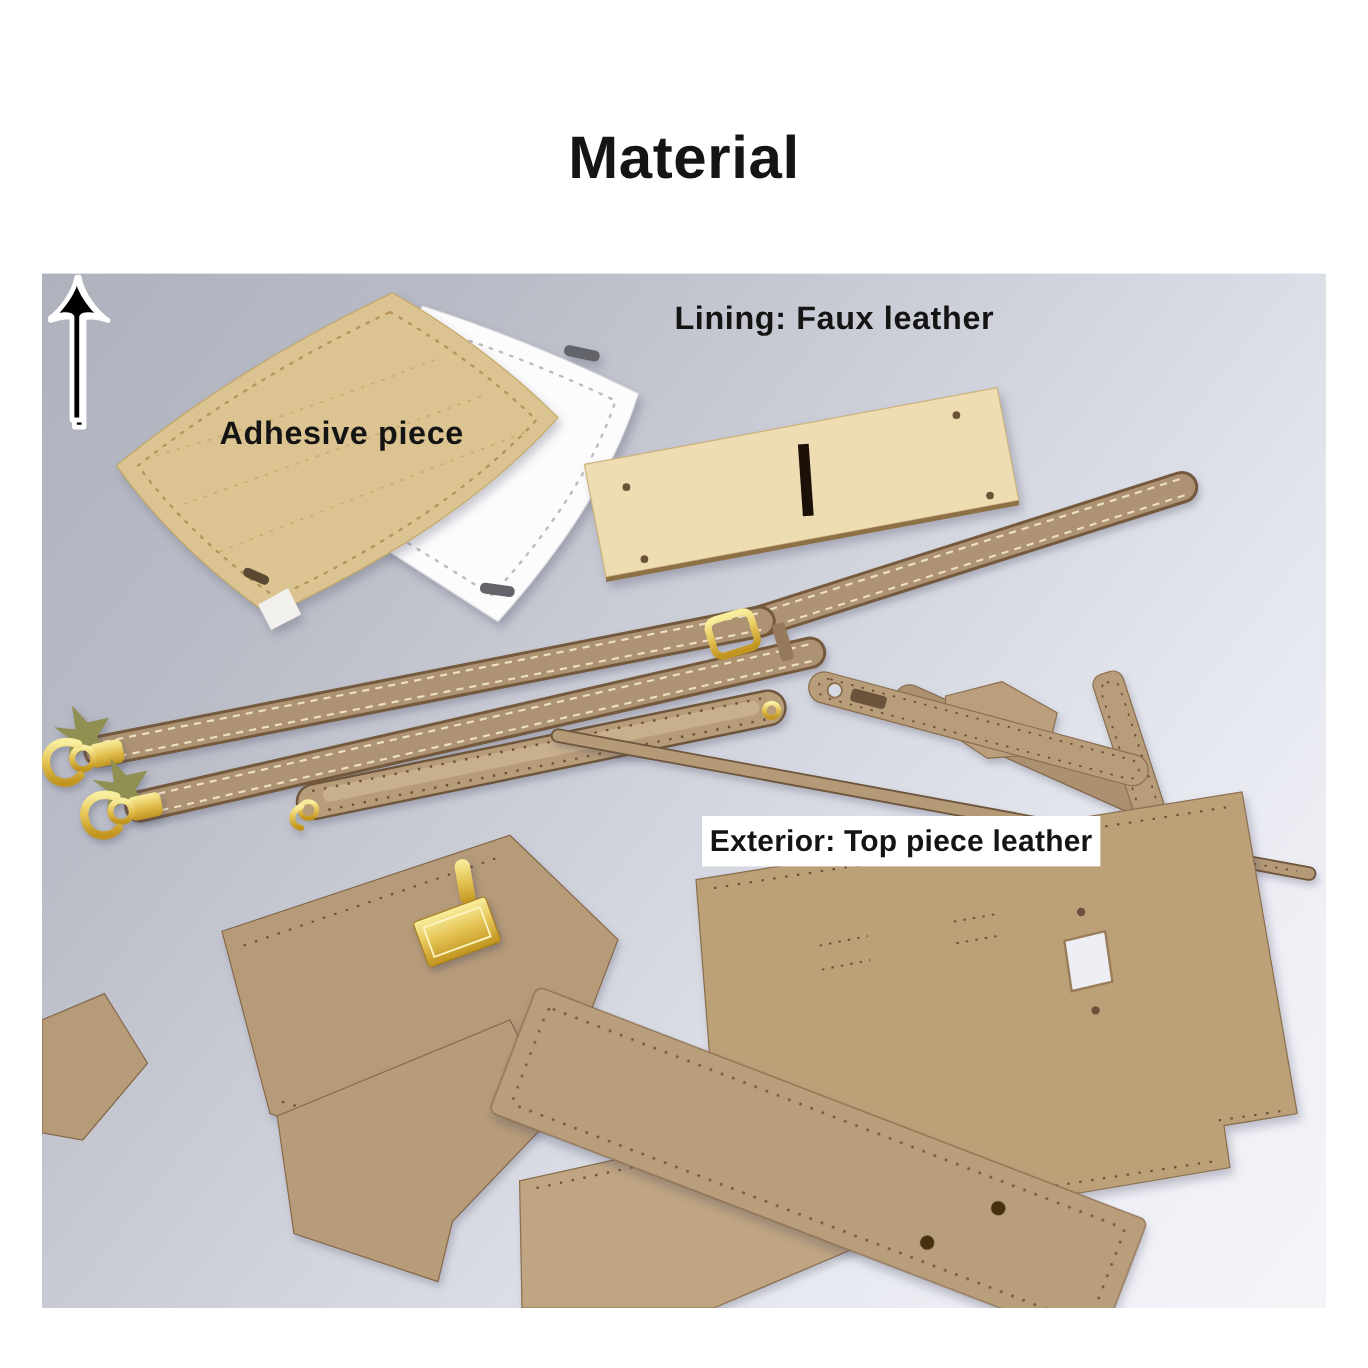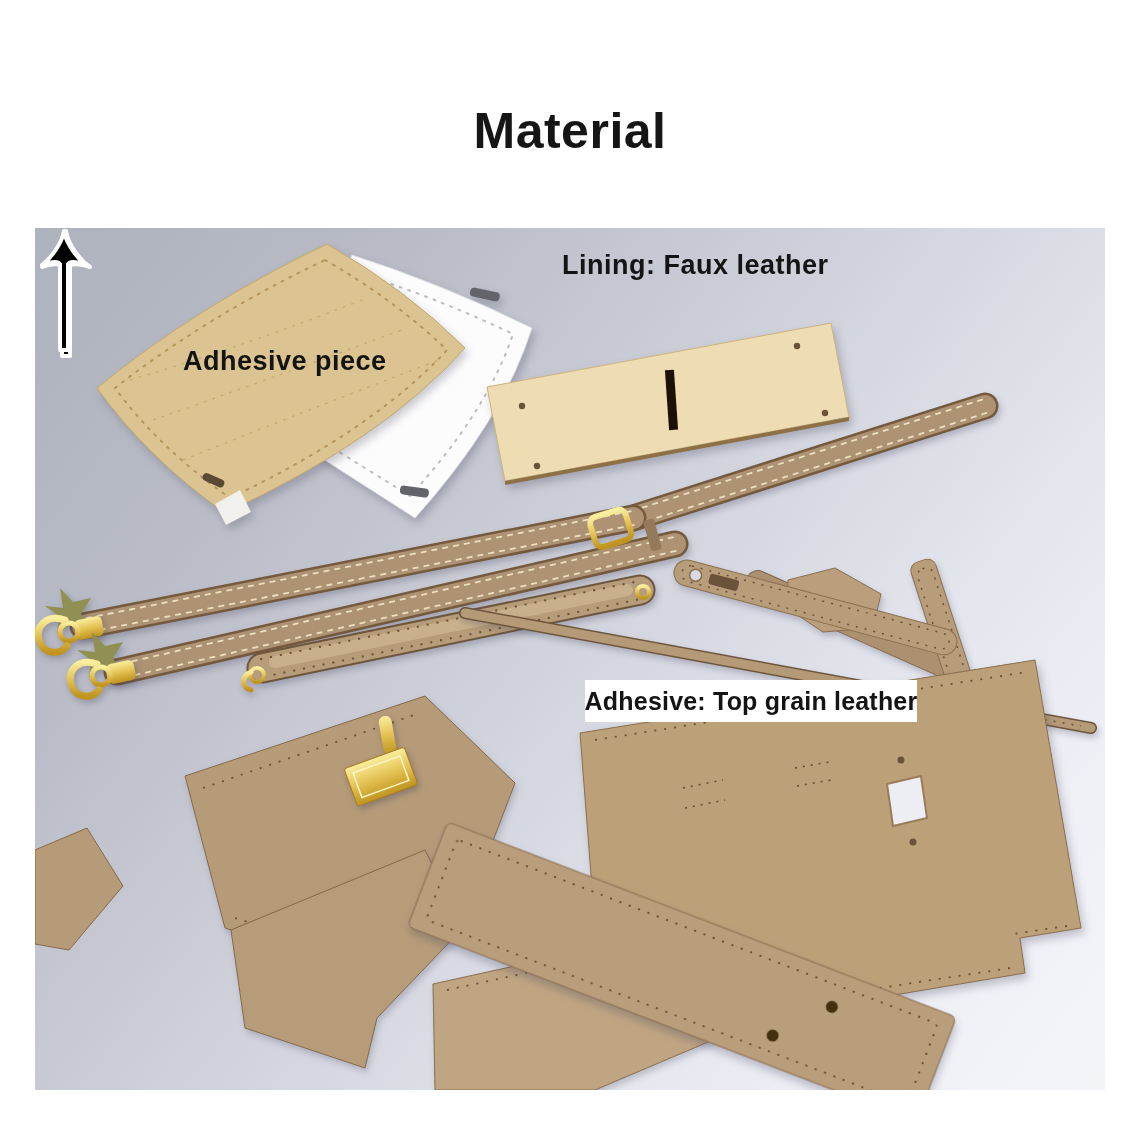--- a/index.html
+++ b/index.html
@@ -195,18 +195,18 @@
   </svg>
 
   <div class="ann ann-lining">Lining: Faux leather</div>
 
   <div class="ann ann-adhesive">Adhesive piece</div>
 
   <svg class="arrow arrow-lining" width="62" height="136" viewBox="0 0 62 136">
     <path d="M31 3 C29 17 16 33 7 39 C16 36 25 35 27 38 L27 128 L35 128 L35 38 C37 35 46 36 55 39 C46 33 33 17 31 3 Z" fill="#000" stroke="#fff" stroke-width="4" stroke-linejoin="round"></path>
   </svg>
 
-  <div class="ann ann-exterior">Adhesive: Top grain leather</div>
+  <div class="ann ann-exterior">Exterior: Top piece leather</div>
 
   <svg class="arrow arrow-exterior" width="58" height="130" viewBox="0 0 58 130">
     <path d="M29 3 C27 16 15 31 7 37 C15 34 23 33 25 36 L25 122 L33 122 L33 36 C35 33 43 34 51 37 C43 31 31 16 29 3 Z" fill="#000" stroke="#fff" stroke-width="4" stroke-linejoin="round"></path>
   </svg>
 </div>
 
 </body></html>

